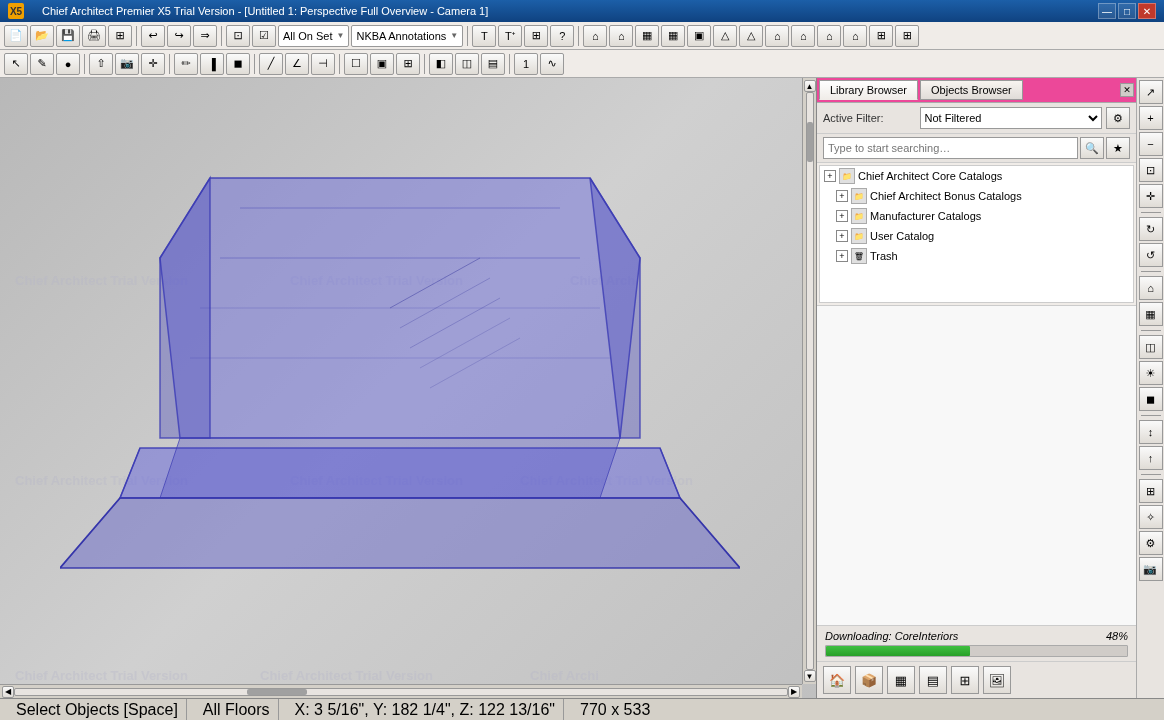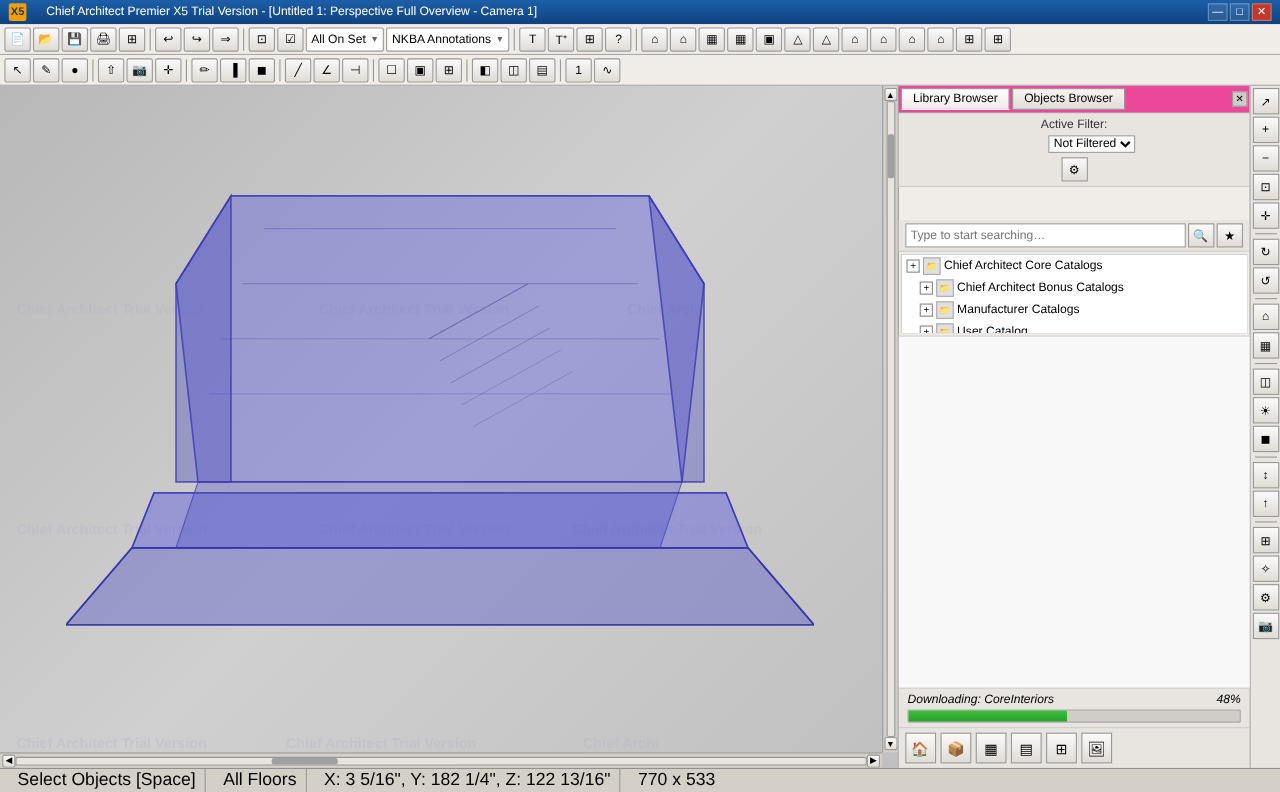--- a/index.html
+++ b/index.html
@@ -77,27 +77,27 @@
     #panel-header { display: flex; align-items: center; justify-content: space-between; background: #ec4899; border-bottom: 1px solid #aaa; padding: 2px; }
     #panel-tabs { display: flex; }
     .panel-tab {
       padding: 3px 10px; font-size: 11px; cursor: pointer; border: 1px solid #999;
       background: linear-gradient(to bottom, #f8f4f0, #e0dcd8); margin-right: 2px;
     }
     .panel-tab.active { background: linear-gradient(to bottom, #fff, #f0ece8); border-bottom: 1px solid #f0ece8; }
     #panel-close { width: 14px; height: 14px; border: 1px solid #999; background: #d0ccc8; cursor: pointer; display: flex; align-items: center; justify-content: center; font-size: 9px; }
 
     
-    #filter-row { display: flex; align-items: center; padding: 4px 6px; gap: 4px; background: #e8e4e0; border-bottom: 1px solid #ccc; flex-direction: column; }
+    #filter-row { display: flex; align-items: center; padding: 4px 6px; gap: 4px; background: #e8e4e0; border-bottom: 1px solid #ccc; }
     #filter-label { font-size: 11px; color: #333; flex-shrink: 0; }
     #filter-select { flex: 1; height: 22px; font-size: 11px; border: 1px solid #999; background: white; margin-left: 32px; }
     #filter-btn { width: 24px; height: 22px; border: 1px solid #999; background: linear-gradient(to bottom, #fafafa, #e0dcd6); cursor: pointer; display: flex; align-items: center; justify-content: center; font-size: 11px; }
 
     
-    #search-row { display: flex; align-items: center; padding: 3px 6px; gap: 2px; background: #e8e4e0; border-bottom: 1px solid #ccc; margin-top: 30px; }
+    #search-row { display: flex; align-items: center; padding: 3px 6px; gap: 2px; background: #e8e4e0; border-bottom: 1px solid #ccc; }
     #search-input { flex: 1; height: 22px; font-size: 11px; border: 1px solid #999; padding: 0 4px; background: white; color: #888; }
     .search-btn { width: 24px; height: 22px; border: 1px solid #999; background: linear-gradient(to bottom, #fafafa, #e0dcd6); cursor: pointer; display: flex; align-items: center; justify-content: center; font-size: 11px; }
 
     
     #tree-area { flex: 1; background: white; border: 1px solid #ccc; margin: 2px; overflow-y: auto; overflow-x: hidden; }
     .tree-item { display: flex; align-items: center; padding: 2px 4px; font-size: 11px; cursor: pointer; gap: 3px; }
     .tree-expand { width: 12px; height: 12px; border: 1px solid #888; background: white; display: flex; align-items: center; justify-content: center; font-size: 9px; cursor: pointer; flex-shrink: 0; }
     .tree-icon { width: 16px; height: 16px; flex-shrink: 0; }
     .tree-icon-img { background: #e0e0e0; border: 1px solid #aaa; font-size: 8px; display: flex; align-items: center; justify-content: center; }
     .tree-indent { padding-left: 16px; }

